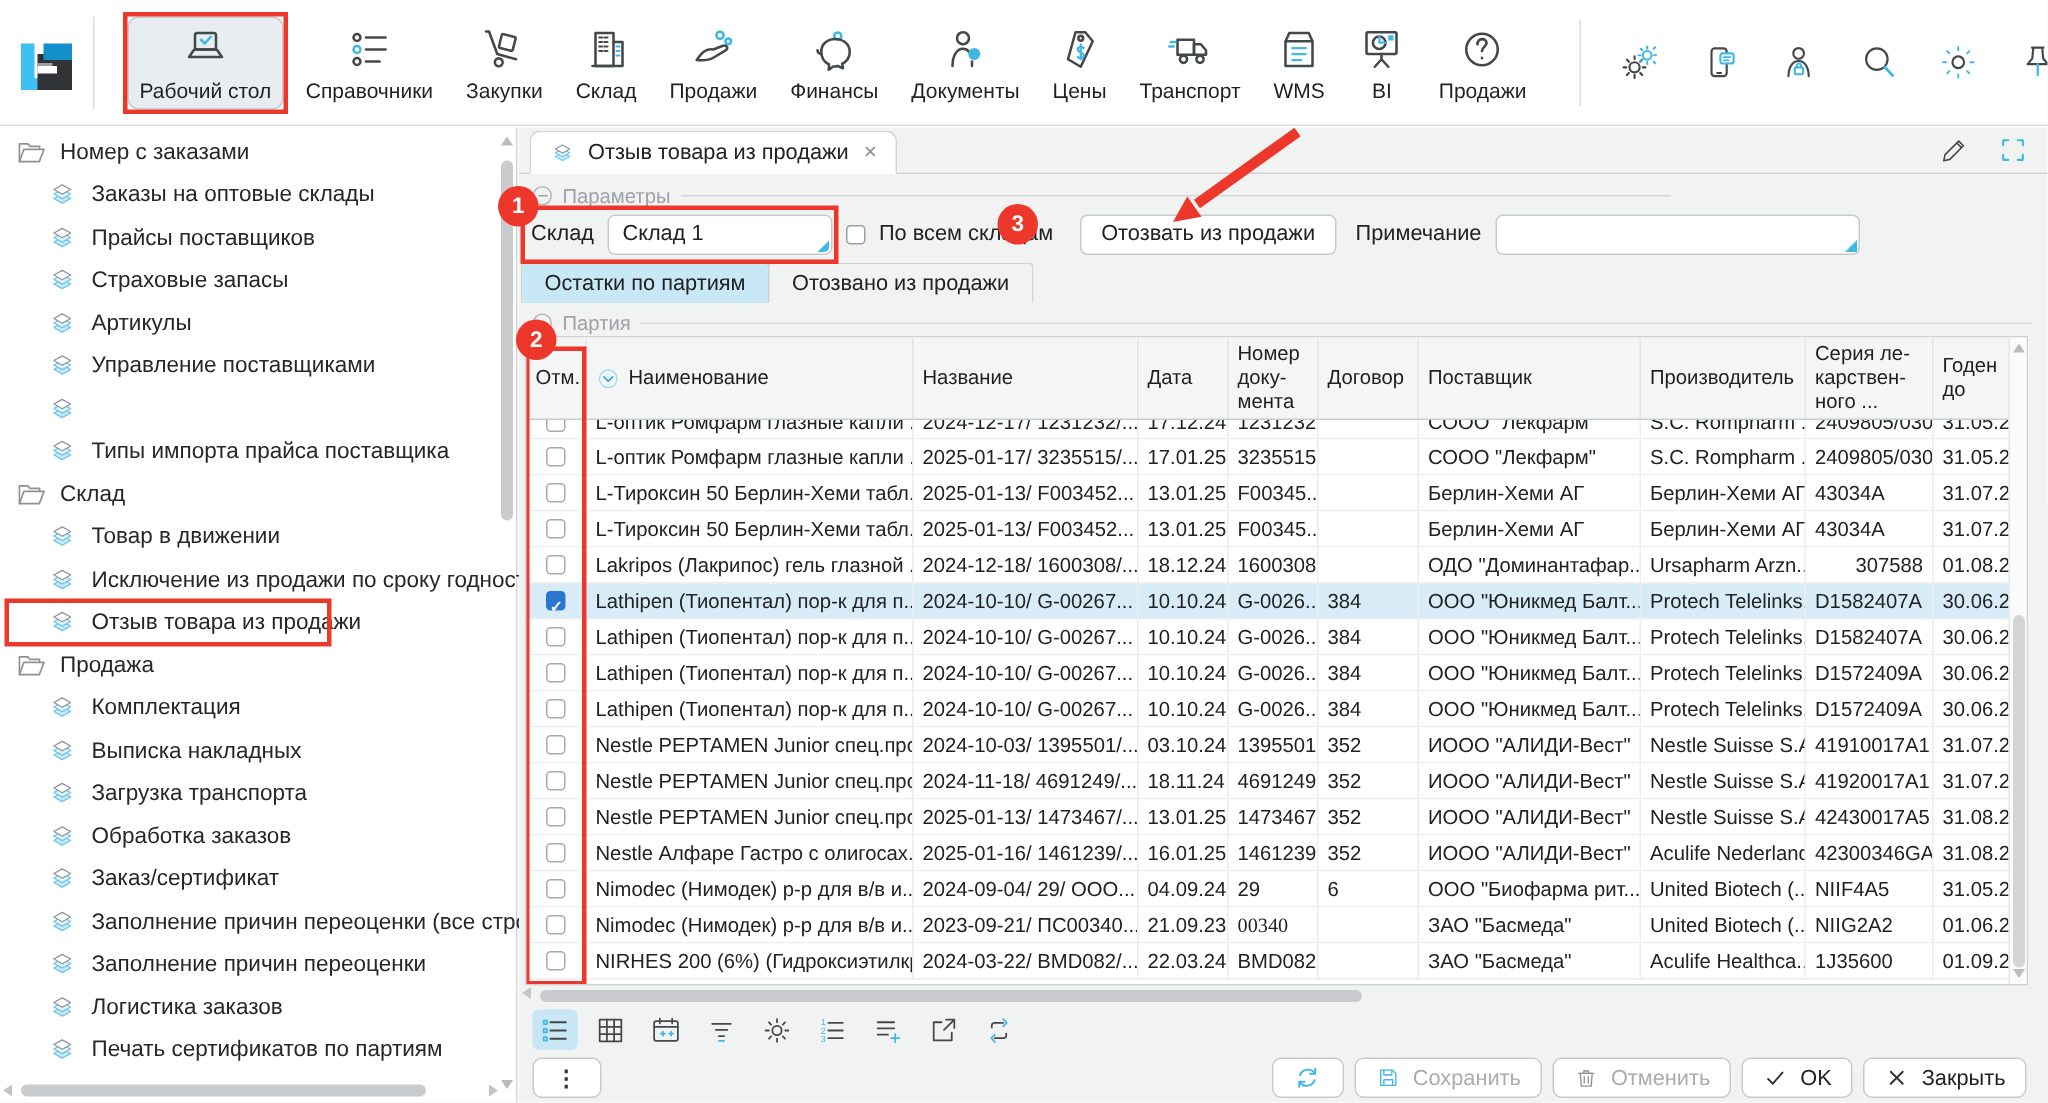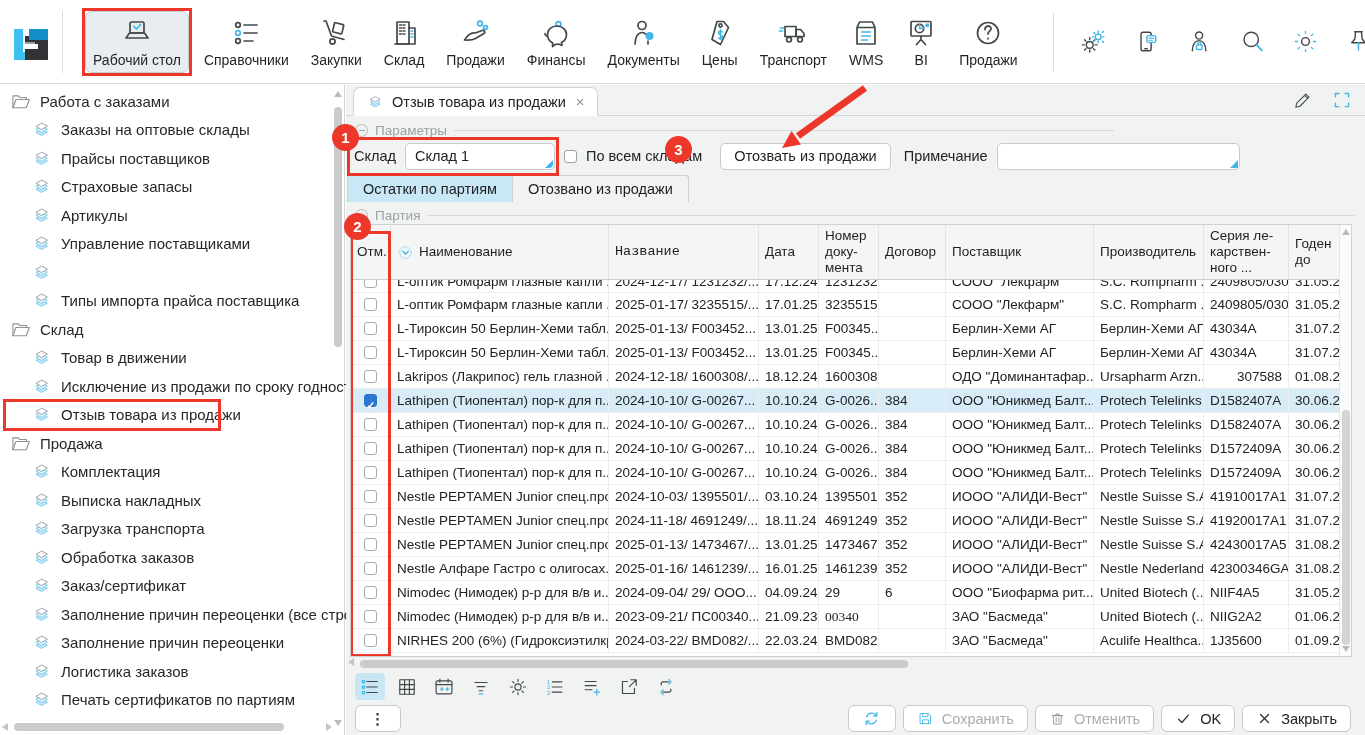--- a/index.html
+++ b/index.html
@@ -360,21 +360,21 @@
   <div class="tree" id="tree">
       <div class="tree-row folder">
         <span class="icon">
           <svg viewBox="0 0 32 32" fill="none" stroke="#43484b" stroke-width="1.7" stroke-linecap="round" stroke-linejoin="round">
             <g stroke="#8d9296">
               <path d="M4.5 25.5V7.5h8.5l2 2.5h10v3"></path>
               <path d="M4.5 25.5l4.5-12.5h20.5l-4.8 12.5z"></path>
             </g>
           </svg>
         </span>
-        <span>Работа с заказами</span>
+        <span>Номер с заказами</span>
       </div>
       <div class="tree-row leaf">
         <span class="icon">
           <svg viewBox="0 0 32 32" fill="none" stroke="#43484b" stroke-width="1.7" stroke-linecap="round" stroke-linejoin="round">
             <path d="M16 15.5l-8.5 4.8L16 25l8.5-4.7z" fill="#c8e9f7" stroke="#6fc4e8" stroke-width="1.3"></path>
             <path d="M16 11l-8.5 4.7 8.5 4.8 8.5-4.8z" fill="#e4f4fb" stroke="#6fc4e8" stroke-width="1.3"></path>
             <path d="M16 6.5L7.5 11.2l8.5 4.8 8.5-4.8z" fill="#ffffff" stroke="#8d9498" stroke-width="1.3"></path>
           </svg>
         </span>
         <span>Заказы на оптовые склады</span>
@@ -666,21 +666,21 @@
         </div>
         <div class="th" style="width: 218px;">
           <span class="icon">
             <svg viewBox="0 0 32 32" fill="none" stroke="#43484b" stroke-width="1.7" stroke-linecap="round" stroke-linejoin="round">
               <circle cx="16" cy="16" r="11" fill="#edf7fc" stroke="#a9d9ef"></circle>
               <path d="M10.5 13.5l5.5 5.5 5.5-5.5" stroke="#2e9fd6" stroke-width="2"></path>
             </svg>
           </span>
           <span>Наименование</span>
         </div>
-        <div class="th" style="width: 150px; font-family: Liberation Mono, monospace;">
+        <div class="th" style="width: 150px;">
           <span>Название</span>
         </div>
         <div class="th" style="width: 60px;">
           <span>Дата</span>
         </div>
         <div class="th" style="width: 60px;">
           <span>Номер доку-мента</span>
         </div>
         <div class="th" style="width: 67px;">
           <span>Договор</span>
@@ -870,21 +870,21 @@
         <div class="trow">
           <div class="td cb-cell" style="width: 40px;">
             <span class="cb"></span>
           </div>
           <div class="td" style="width: 218px;">Nestle Алфаре Гастро с олигосах....</div>
           <div class="td" style="width: 150px;">2025-01-16/ 1461239/...</div>
           <div class="td" style="width: 60px;">16.01.25</div>
           <div class="td" style="width: 60px;">1461239</div>
           <div class="td" style="width: 67px;">352</div>
           <div class="td" style="width: 148px;">ИООО "АЛИДИ-Вест"</div>
-          <div class="td" style="width: 110px;">Nestle Nederland</div>
+          <div class="td" style="width: 110px;">Aculife Nederland</div>
           <div class="td" style="width: 85px;">42300346GA</div>
           <div class="td" style="width: 52px;">31.08.26</div>
         </div>
         <div class="trow">
           <div class="td cb-cell" style="width: 40px;">
             <span class="cb"></span>
           </div>
           <div class="td" style="width: 218px;">Nimodec (Нимодек) р-р для в/в и...</div>
           <div class="td" style="width: 150px;">2024-09-04/ 29/ ООО...</div>
           <div class="td" style="width: 60px;">04.09.24</div>

